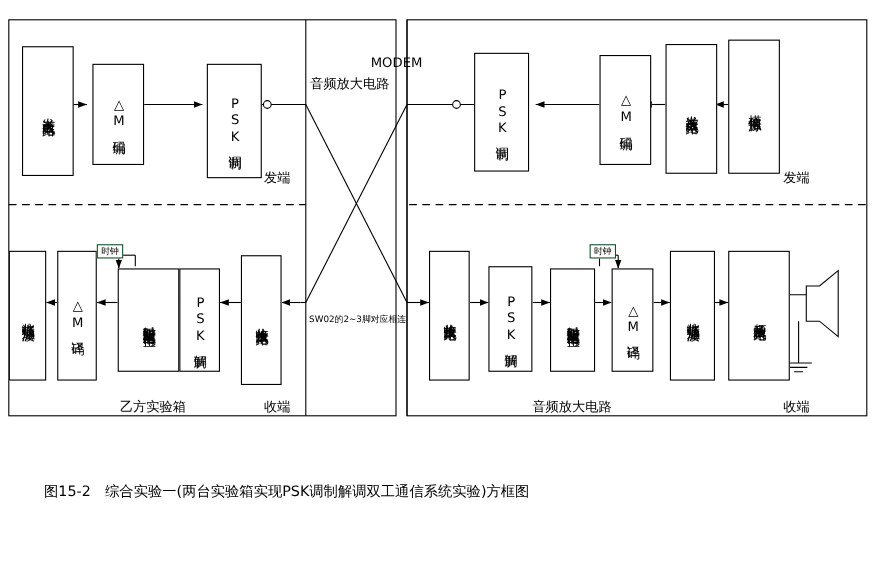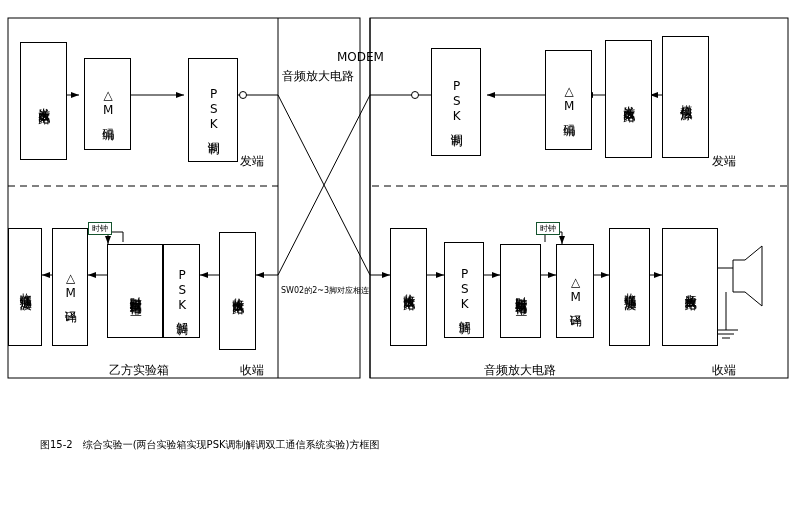--- a/index.html
+++ b/index.html
@@ -56,21 +56,21 @@
     box-sizing: border-box;
     background: #fff;
     font-size: 8px;
     text-align: center;
     line-height: 11px;
     color: #000;
     white-space: pre;
   }
   .caption {
     position: absolute;
-    font-size: 10px;
+    font-size: 13px;
     color: #000;
     white-space: pre;
   }
   svg.layer {
     position: absolute;
     left: 0;
     top: 0;
     width: 796px;
     height: 510px;
     pointer-events: none;

